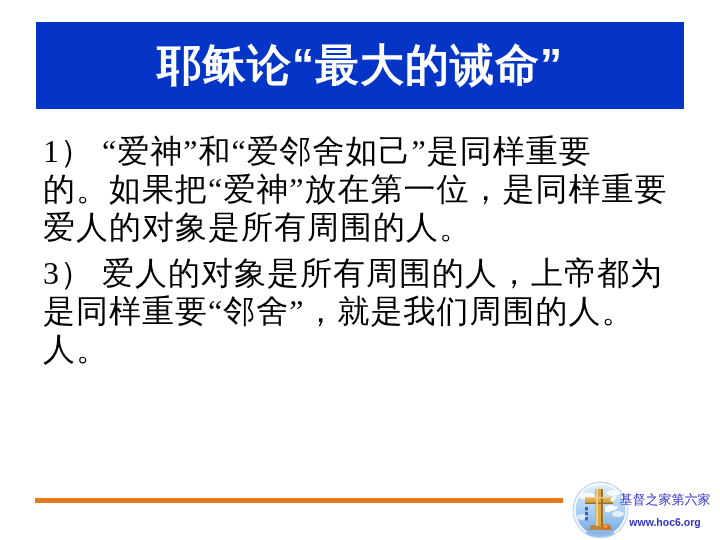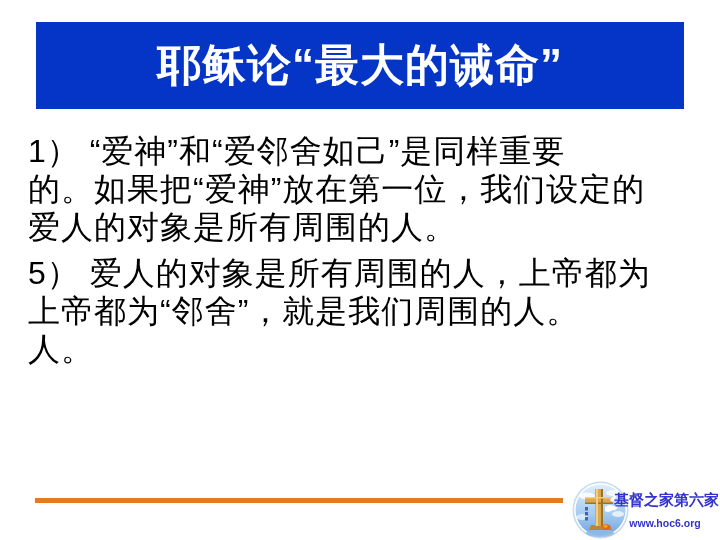--- a/index.html
+++ b/index.html
@@ -25,25 +25,25 @@
   .title-text {
     color: var(--title-text, #ffffff);
     font-size: 44px;
     font-weight: bold;
     letter-spacing: 1px;
     font-family: "Liberation Sans", sans-serif;
     white-space: nowrap;
   }
   .body-block {
     position: absolute;
-    left: 28px;
+    left: 43px;
     top: 132px;
     width: 636px;
     color: var(--body-text, #000000);
-    font-family: Liberation Sans, sans-serif;
+    font-family: Liberation Serif, serif;
   }
   .body-paragraph { margin: 0 0 8px 0; }
   .body-line {
     font-size: 32px;
     line-height: 38px;
     letter-spacing: 1px;
     white-space: nowrap;
   }
   .footer-divider {
     position: absolute;
@@ -62,22 +62,22 @@
   }
   .logo-textbox {
     position: absolute;
     left: 614px;
     top: 491px;
     width: 102px;
     text-align: center;
   }
   .logo-org-name {
     color: var(--logo-text-blue, #3333CC);
-    font-size: 15px;
-    font-weight: bold;
+    font-size: 13px;
+    font-weight: normal;
     white-space: nowrap;
     font-family: "Liberation Sans", sans-serif;
   }
   .logo-url {
     display: inline-block;
     margin-top: 7px;
     color: var(--logo-text-blue, #3333CC);
     font-size: 10.5px;
     font-weight: bold;
     border-bottom: 2px solid var(--url-underline-teal, #009999);
@@ -91,26 +91,26 @@
 
 <div class="slide">
 
   <div class="title-bar">
     <div class="title-text">耶稣论“最大的诫命”</div>
   </div>
 
   <div class="body-block">
     <div class="body-paragraph">
       <div class="body-line">1） “爱神”和“爱邻舍如己”是同样重要</div>
-      <div class="body-line">的。如果把“爱神”放在第一位，我们设定的</div>
+      <div class="body-line">的。如果把“爱神”放在第一位，是同样重要</div>
       <div class="body-line">爱人的对象是所有周围的人。</div>
     </div>
     <div class="body-paragraph">
-      <div class="body-line">5） 爱人的对象是所有周围的人，上帝都为</div>
-      <div class="body-line">上帝都为“邻舍”，就是我们周围的人。</div>
+      <div class="body-line">3） 爱人的对象是所有周围的人，上帝都为</div>
+      <div class="body-line">是同样重要“邻舍”，就是我们周围的人。</div>
       <div class="body-line">人。</div>
     </div>
   </div>
 
   <div class="footer-divider"></div>
 
   <svg class="logo-emblem" viewBox="0 0 57 58" xmlns="http://www.w3.org/2000/svg">
     <defs>
       <linearGradient id="sky" x1="0" y1="0" x2="0" y2="1">
         <stop offset="0" stop-color="#ddeefb"></stop>

